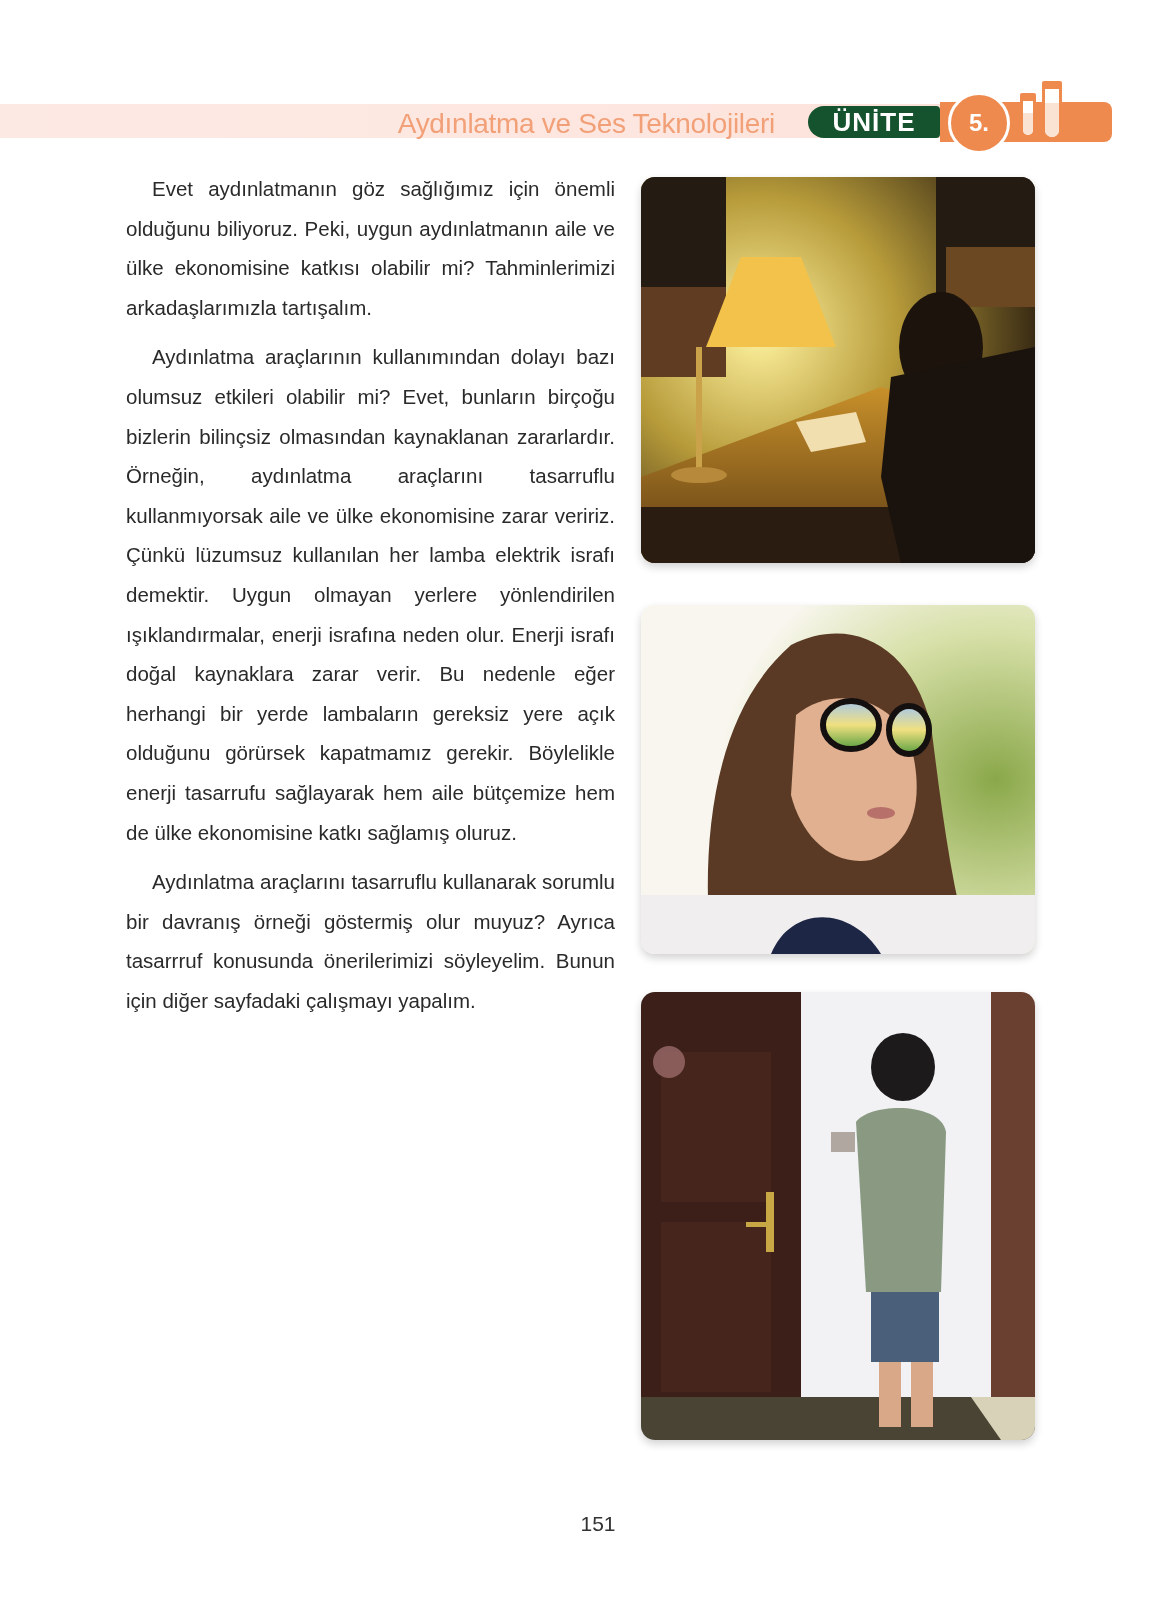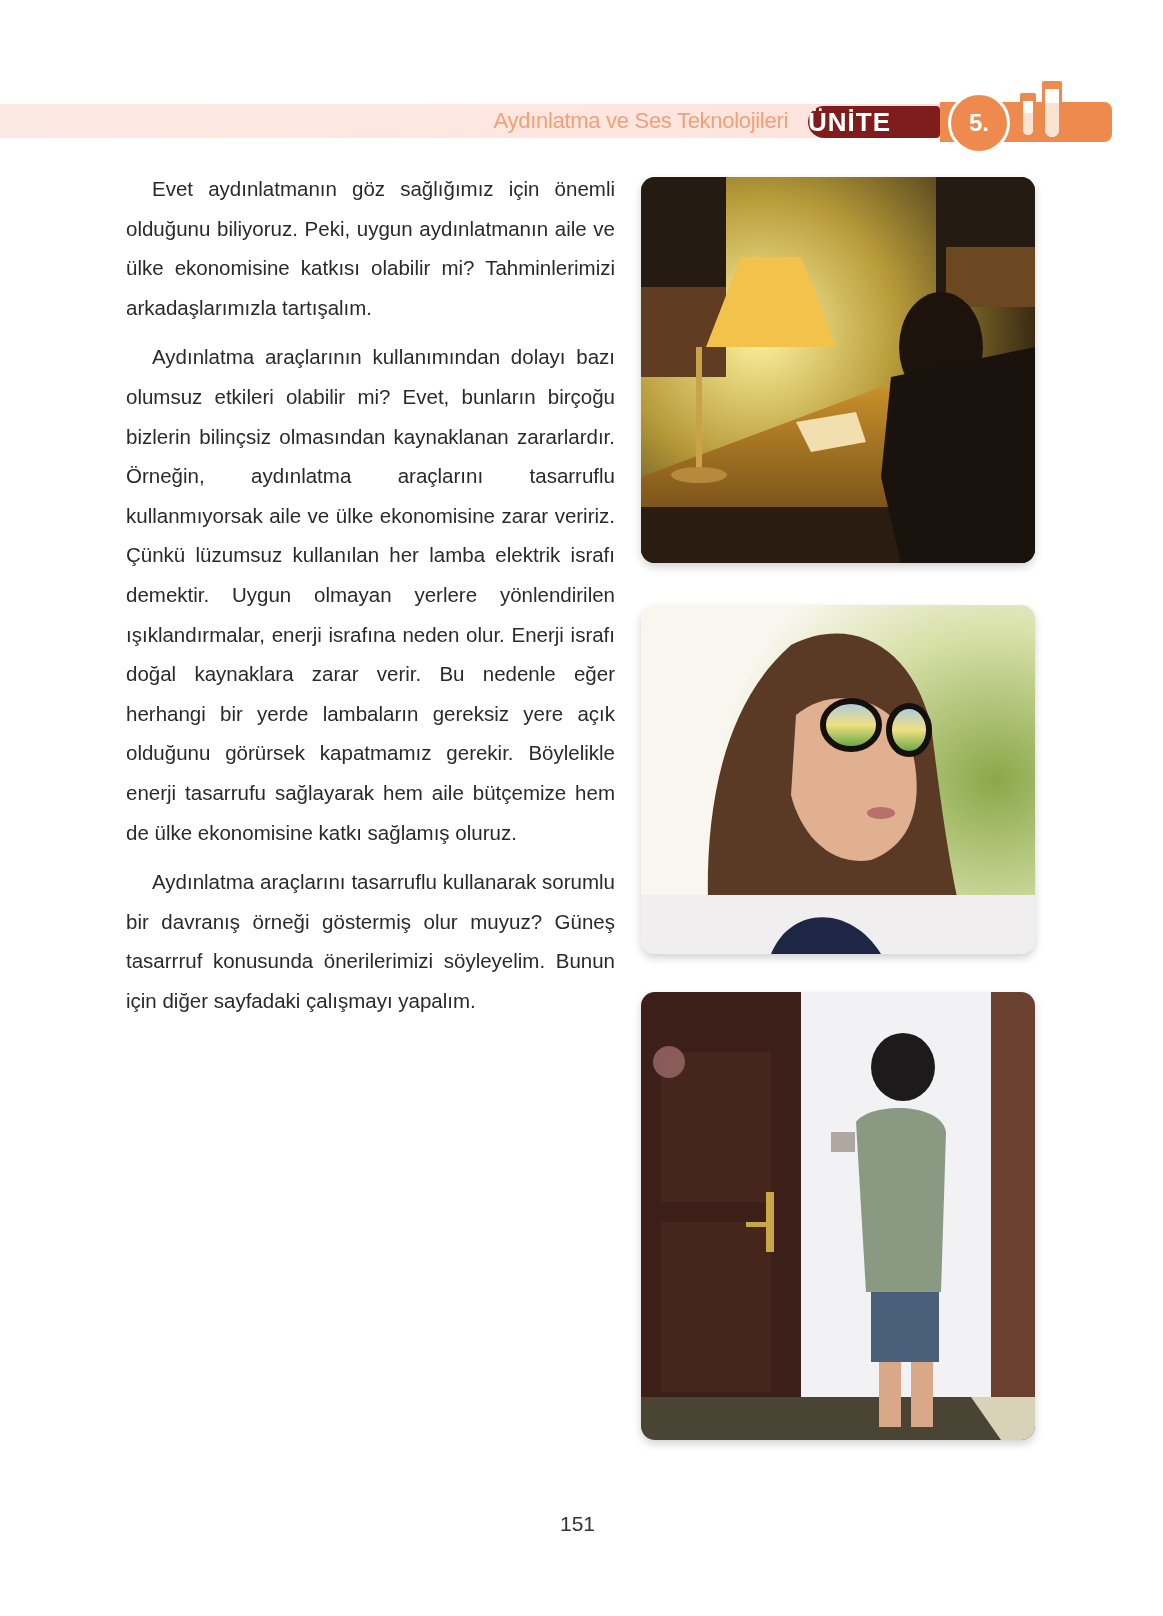--- a/index.html
+++ b/index.html
@@ -2,25 +2,25 @@
 <html><head>
 <meta charset="utf-8">
 <style>
   html, body { margin:0; padding:0; background:#ffffff; }
   body { width:1163px; height:1616px; position:relative; overflow:hidden;
          font-family:"Liberation Sans", sans-serif; color:#2b2b2b; }
 
   
   .header-band { position:absolute; left:0; top:104px; width:1110px; height:34px;
     background:linear-gradient(90deg,#fde9e4 0%,#fde6df 60%,#fbe0d6 100%); }
-  .header-title { position:absolute; right:375px; top:108px; font-size:22px; color:#f2a078;
+  .header-title { position:absolute; right:388px; top:108px; font-size:28px; color:#f2a078;
     letter-spacing:-0.3px; white-space:nowrap;text-align:center; }
   .unite-pill { position:absolute; left:808px; top:106px; width:132px; height:32px;
-    background:#7f1d1d; border-radius:16px 4px 4px 16px;
-    display:flex; align-items:center; justify-content:flex-start; }
+    background:#14532d; border-radius:16px 4px 4px 16px;
+    display:flex; align-items:center; justify-content:center; }
   .unite-pill span { color:#fff; font-weight:bold; font-size:26px; letter-spacing:1px; }
   .unite-ribbon { position:absolute; left:940px; top:102px; width:172px; height:40px;
     background:#ef8a4f; border-radius:0 8px 8px 0; }
   .unite-circle { position:absolute; left:948px; top:92px; width:62px; height:62px; border-radius:50%;
     background:#ef8a4f; border:3px solid #fff; box-sizing:border-box;
     display:flex; align-items:center; justify-content:center; }
   .unite-circle span { color:#fff; font-weight:bold; font-size:24px; }
   .tube { position:absolute; background:#fff; border:3px solid #ef8a4f; box-sizing:border-box;
     border-radius:2px 2px 12px 12px; }
   .tube .liq { position:absolute; left:0; right:0; bottom:0; border-radius:0 0 10px 10px; background:#fbe3d4; }
@@ -33,21 +33,21 @@
   .bullet-mark { display:inline-block; font-size:18px; margin-right:8px; text-indent:0; }
 
   
   .photo { position:absolute; left:641px; width:394px; border-radius:14px; overflow:hidden;
     box-shadow:0 4px 8px rgba(0,0,0,0.18); }
   .photo svg { display:block; width:100%; height:100%; }
   .photo-1 { top:177px; height:386px; }
   .photo-2 { top:605px; height:349px; }
   .photo-3 { top:992px; height:448px; }
 
-  .page-number { position:absolute; left:560px; top:1512px; width:44px; text-align:left;
+  .page-number { position:absolute; left:576px; top:1512px; width:44px; text-align:center;
     font-size:21px; color:#333; }
 </style>
 </head>
 <body>
 
 <div class="header-band"></div>
 <div class="header-title">Aydınlatma ve Ses Teknolojileri</div>
 <div class="unite-ribbon"></div>
 <div class="unite-pill">
   <span>ÜNİTE</span>
@@ -62,21 +62,21 @@
   </div>
   <div class="tube" style="left:1042px; top:86px; width:20px; height:54px;">
     <div class="cap"></div>
       <div class="liq" style="height:34px;"></div>
   </div>
 </div>
 
 <div class="text-col">
   <p class="para">Evet aydınlatmanın göz sağlığımız için önemli olduğunu biliyoruz. Peki, uygun aydınlatmanın aile ve ülke ekonomisine katkısı olabilir mi? Tahminlerimizi arkadaşlarımızla tartışalım.</p>
   <p class="para">Aydınlatma araçlarının kullanımından dolayı bazı olumsuz etkileri olabilir mi? Evet, bunların birçoğu bizlerin bilinçsiz olmasından kaynaklanan zararlardır. Örneğin, aydınlatma araçlarını tasarruflu kullanmıyorsak aile ve ülke ekonomisine zarar veririz. Çünkü lüzumsuz kullanılan her lamba elektrik israfı demektir. Uygun olmayan yerlere yönlendirilen ışıklandırmalar, enerji israfına neden olur. Enerji israfı doğal kaynaklara zarar verir. Bu nedenle eğer herhangi bir yerde lambaların gereksiz yere açık olduğunu görürsek kapatmamız gerekir. Böylelikle enerji tasarrufu sağlayarak hem aile bütçemize hem de ülke ekonomisine katkı sağlamış oluruz.</p>
-  <p class="para">Aydınlatma araçlarını tasarruflu kullanarak sorumlu bir davranış örneği göstermiş olur muyuz? Güneş tasarrruf konusunda önerilerimizi söyleyelim. Bunun için diğer sayfadaki çalışmayı yapalım.</p>
+  <p class="para">Aydınlatma araçlarını tasarruflu kullanarak sorumlu bir davranış örneği göstermiş olur muyuz? Ayrıca tasarrruf konusunda önerilerimizi söyleyelim. Bunun için diğer sayfadaki çalışmayı yapalım.</p>
 </div>
 
 <div class="photo photo-1" title="Masa lambası ışığında kitap okuyan kişi">
   <svg viewBox="0 0 394 386" preserveAspectRatio="none">
     <defs>
       <radialGradient id="glow1" cx="0.3" cy="0.4" r="0.7">
         <stop offset="0" stop-color="#fff3a0"></stop>
           <stop offset="0.5" stop-color="#b79b3a"></stop>
           <stop offset="1" stop-color="#3a2c14"></stop>
       </radialGradient>

